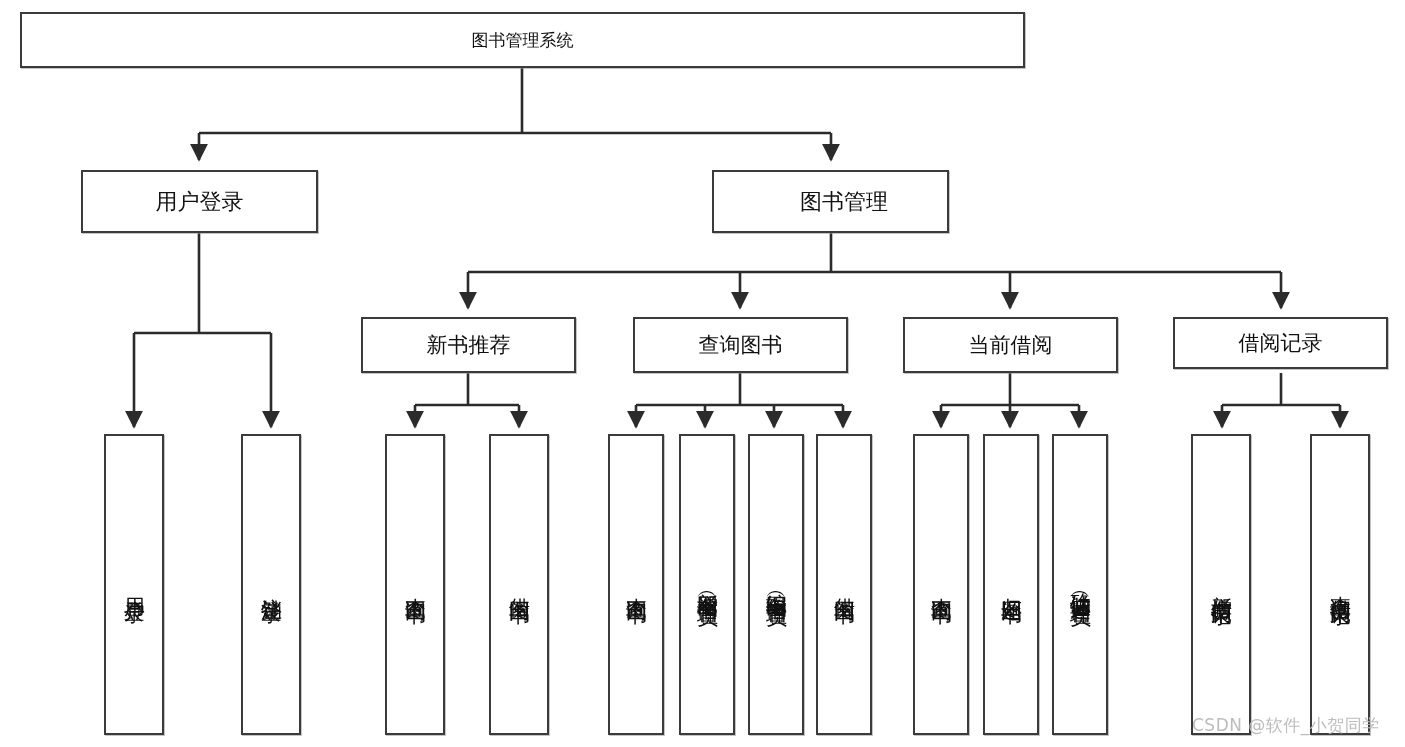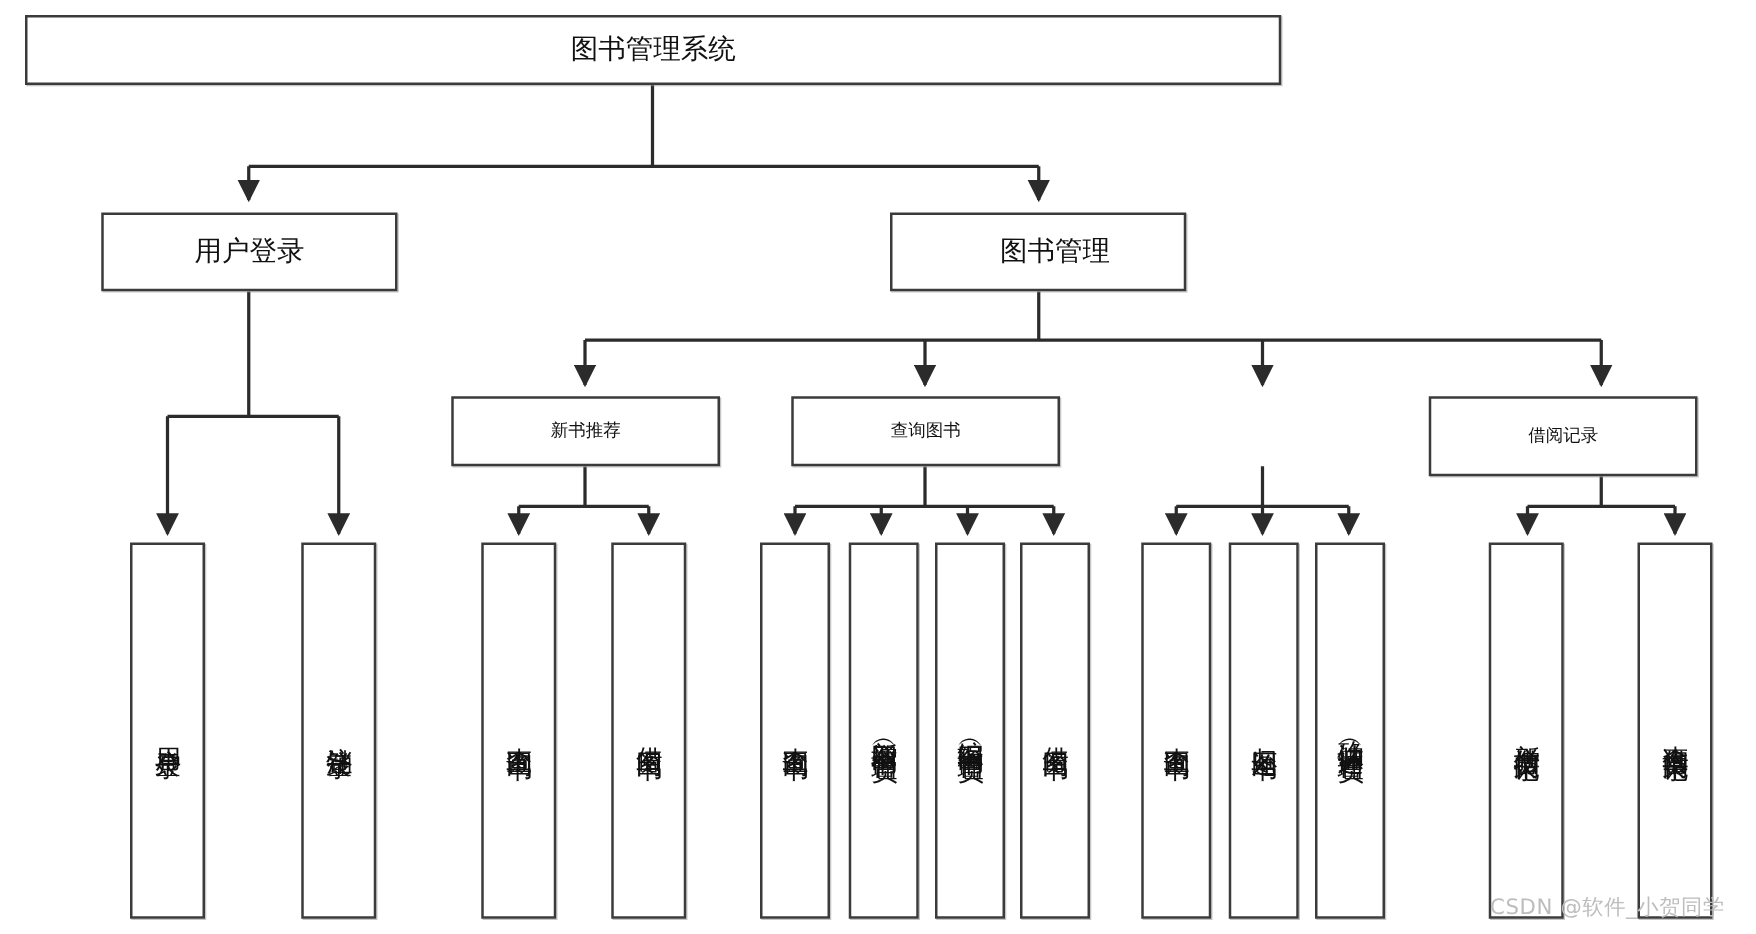--- a/index.html
+++ b/index.html
@@ -52,23 +52,23 @@
     align-items: center;
     justify-content: center;
   }
   .node.vert .lbl {
     writing-mode: vertical-rl;
     text-orientation: upright;
     letter-spacing: 2px;
     line-height: 1;
     white-space: nowrap;
   }
-  .node.root  { font-size: 22px; }
+  .node.root  { font-size: 17px; }
   .node.lvl1  { font-size: 22px; }
-  .node.lvl2  { font-size: 14px; }
+  .node.lvl2  { font-size: 21px; }
   .node.leaf  { font-size: 21px; }
 
   .watermark {
     position: absolute;
     color: #bdbdbd;
     font-size: 17px;
     letter-spacing: 0.5px;
     white-space: nowrap;
     user-select: none;
   }
@@ -138,21 +138,24 @@
   <div class="node horiz lvl1" style="left:712px; top:170px; width:237px; height:63px;padding-left:27px;">
     <span class="lbl">图书管理</span>
   </div>
 
   <div class="node horiz lvl2" style="left:361px; top:317px; width:215px; height:56px;">
     <span class="lbl">新书推荐</span>
   </div>
   <div class="node horiz lvl2" style="left:633px; top:317px; width:215px; height:56px;">
     <span class="lbl">查询图书</span>
   </div>
-  <div class="node horiz lvl2" style="left:1143px; top:317px; width:215px; height:64px;">
+  <div class="node horiz lvl2" style="left:903px; top:317px; width:215px; height:56px;">
+    <span class="lbl">当前借阅</span>
+  </div>
+  <div class="node horiz lvl2" style="left:1173px; top:317px; width:215px; height:52px;">
     <span class="lbl">借阅记录</span>
   </div>
 
   <div class="node vert leaf" style="left:104px; top:434px; width:60px; height:301px;">
     <span class="lbl">用户登录</span>
   </div>
   <div class="node vert leaf" style="left:241px; top:434px; width:60px; height:301px;">
     <span class="lbl">注销登录</span>
   </div>
 

